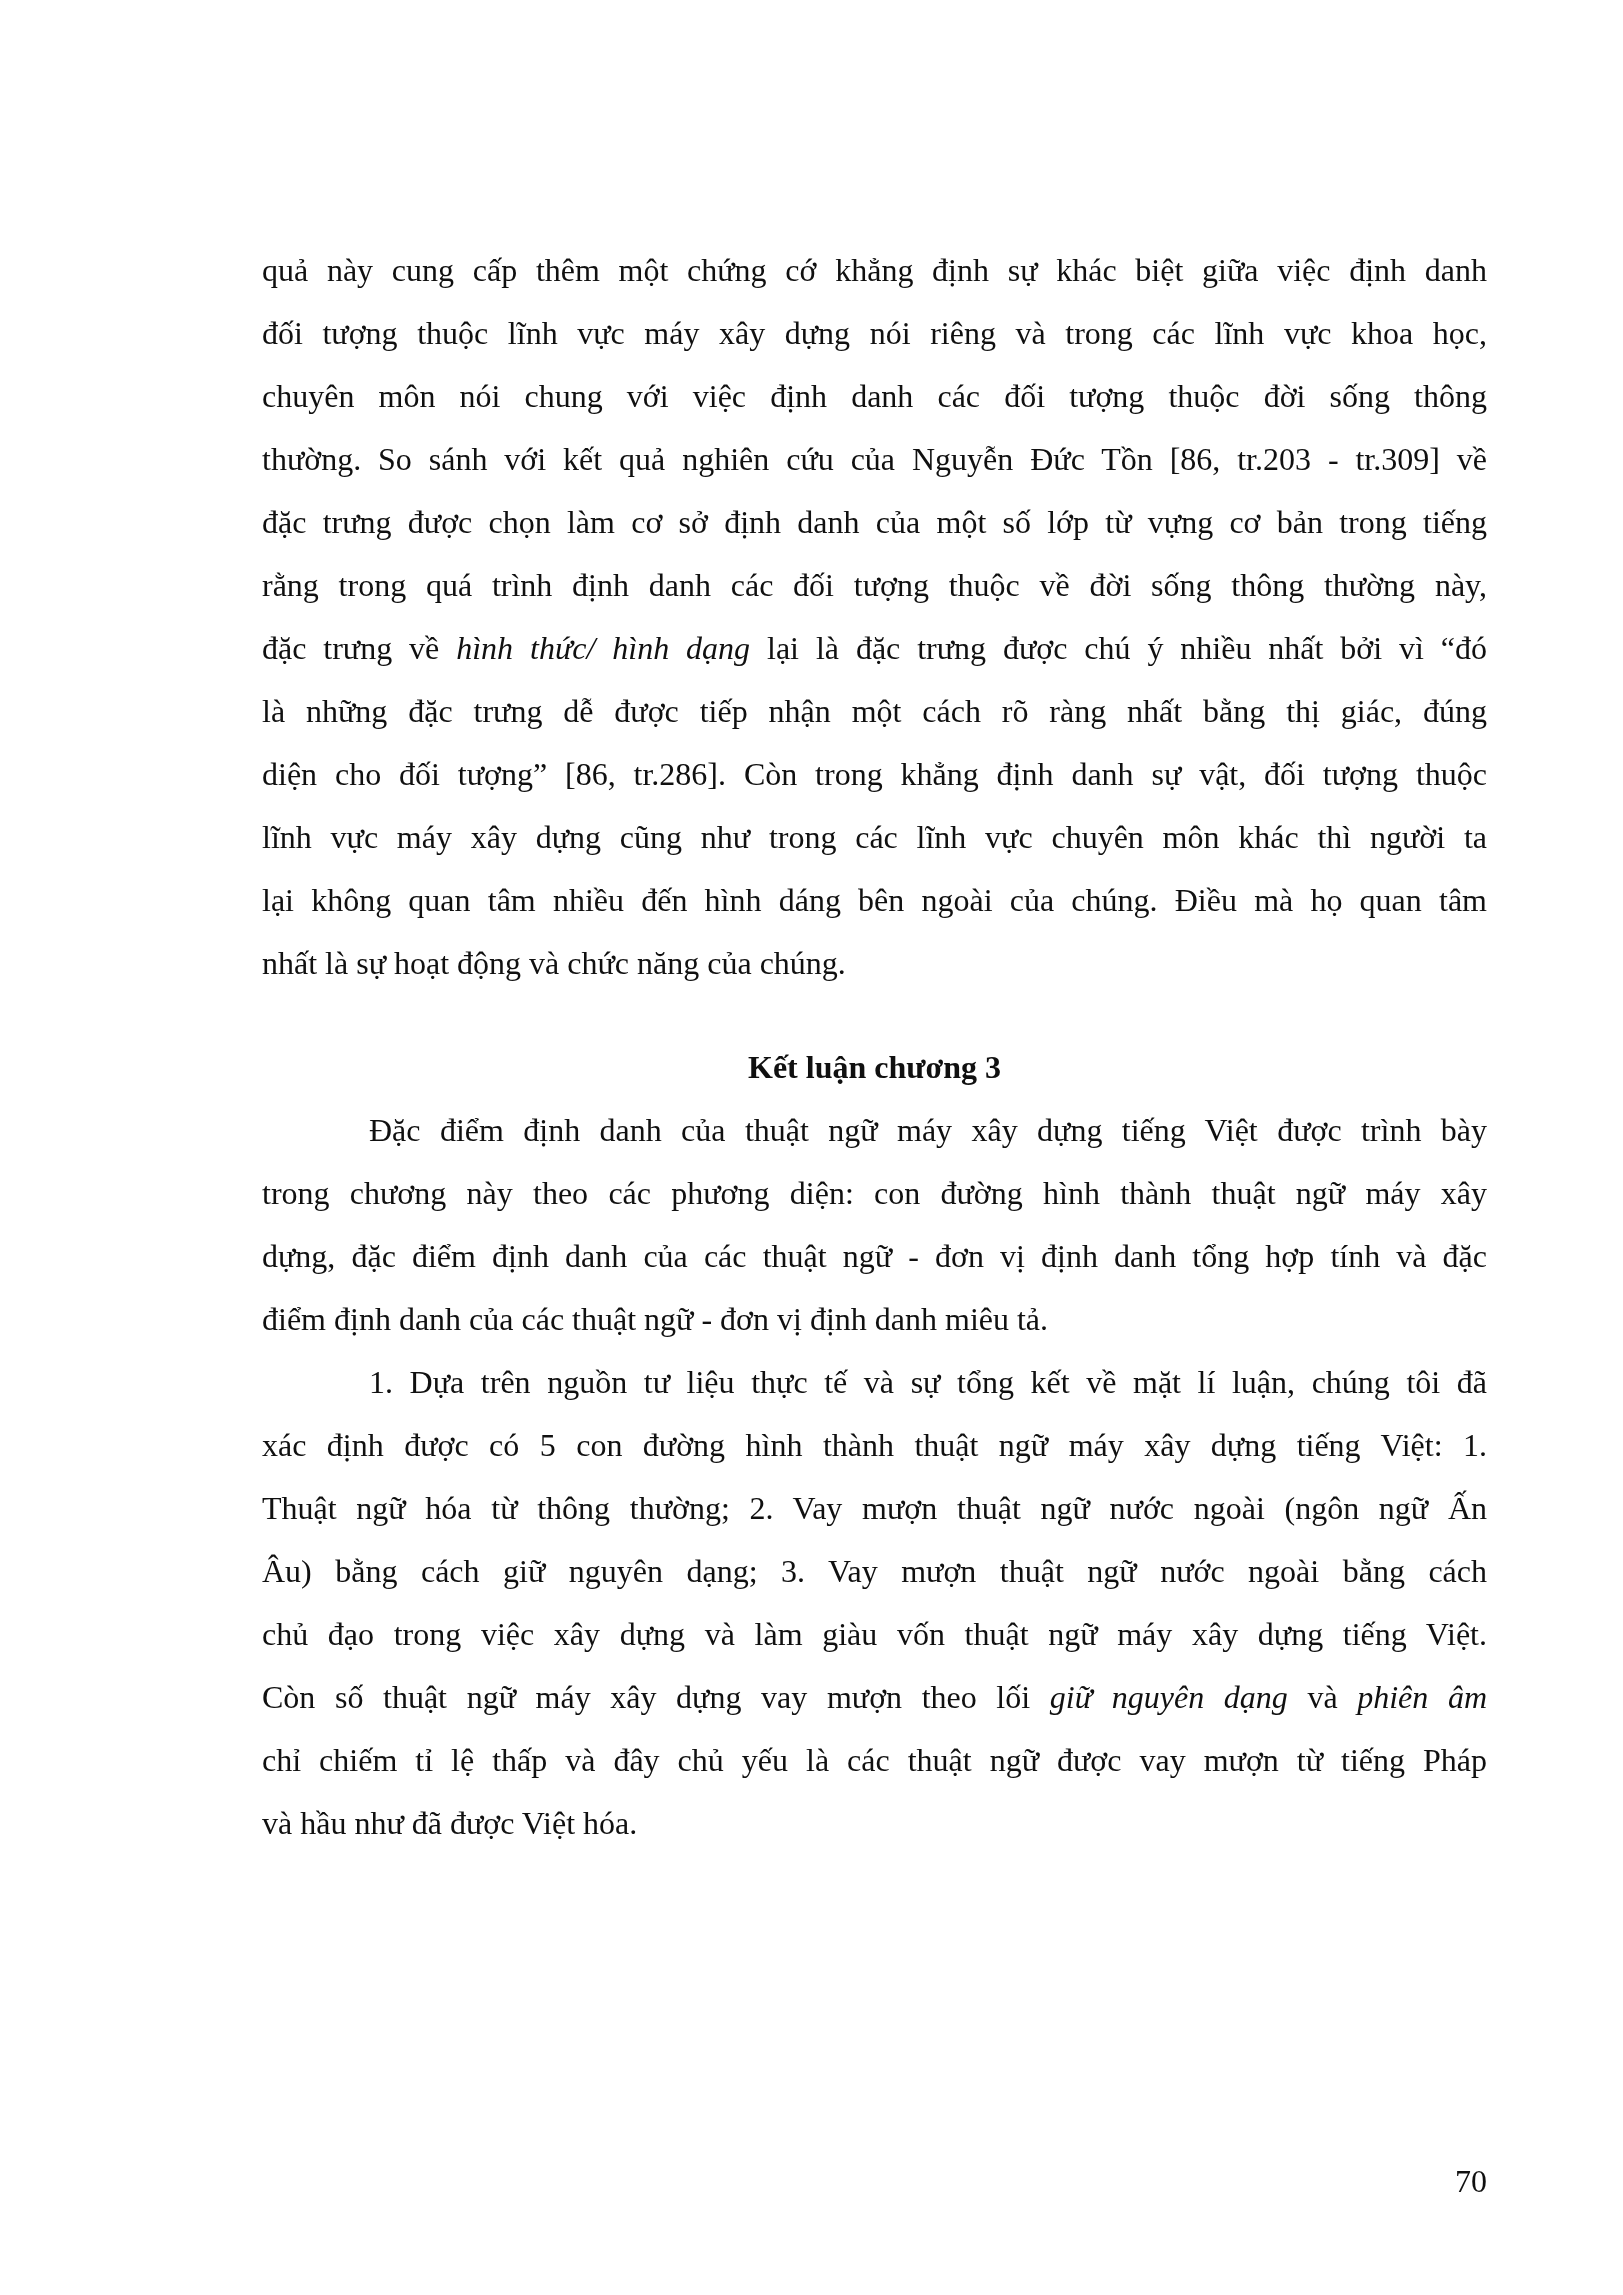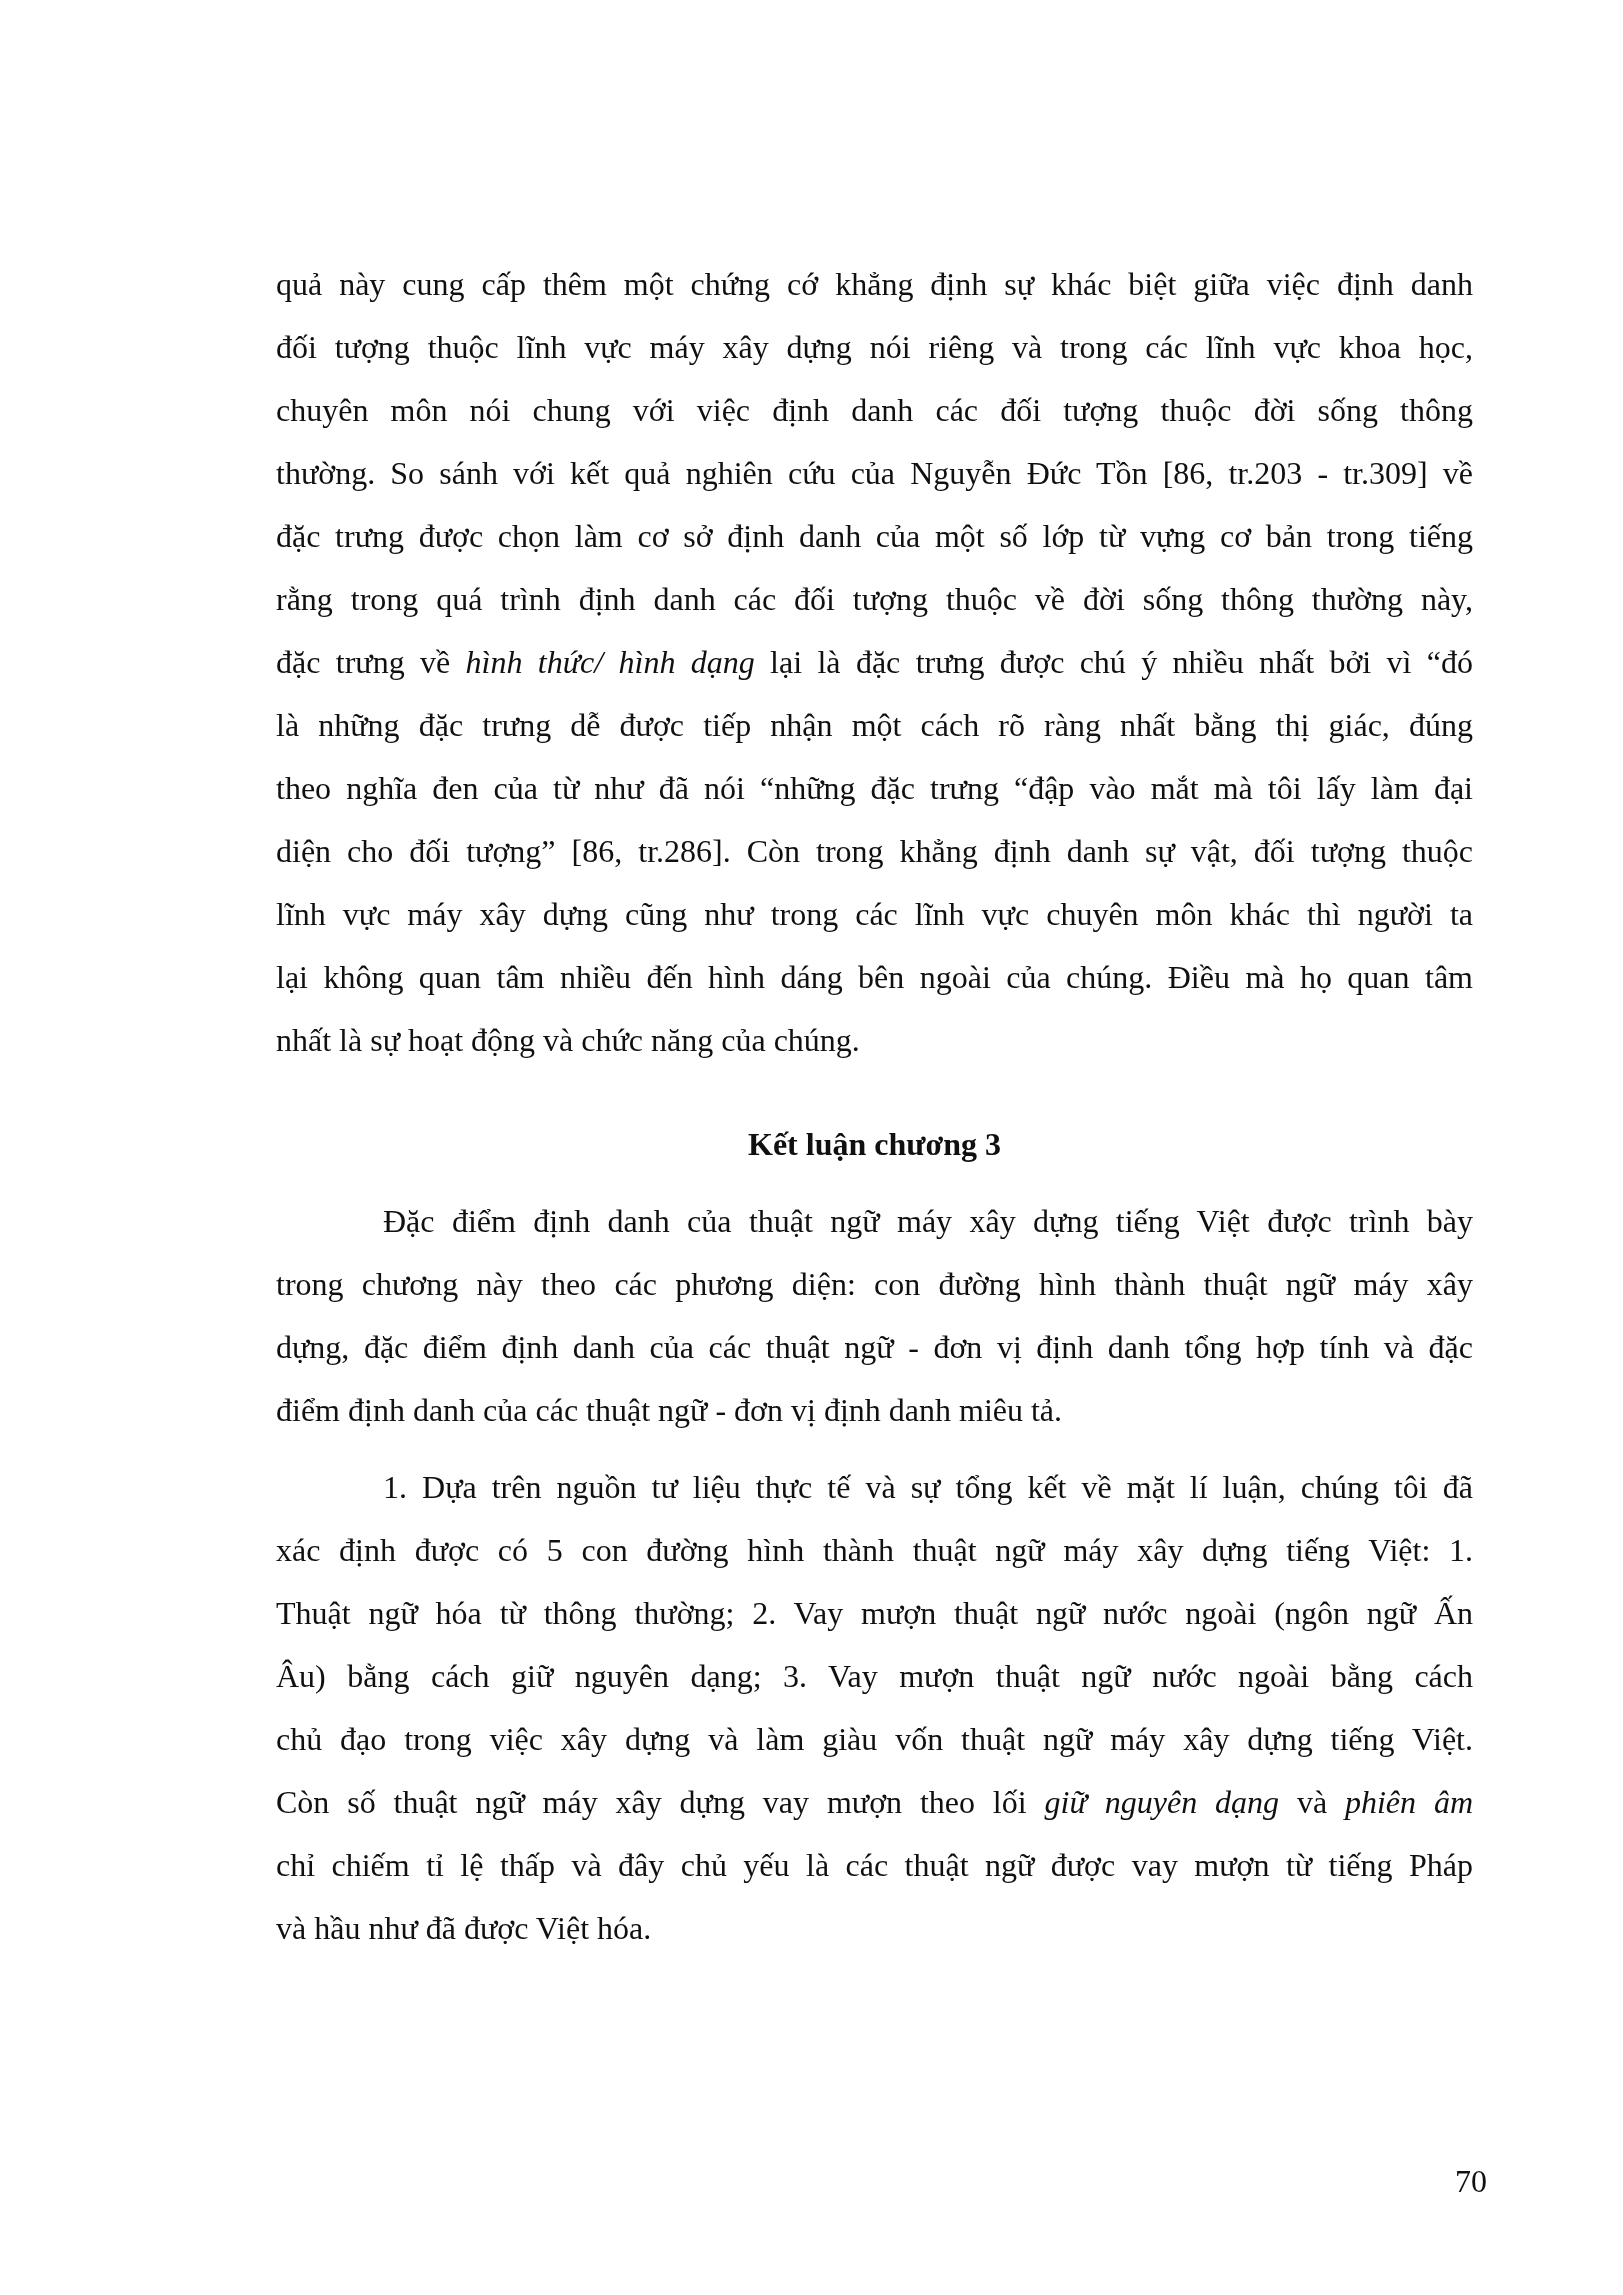--- a/index.html
+++ b/index.html
@@ -17,21 +17,21 @@
     overflow: hidden;
   }
   .textblock {
     position: absolute;
     left: 262px;
     top: 239px;
     width: 1225px;
     font-size: 32px;
     line-height: 63px;
   }
-  .para { margin: 14px; }
+  .para { margin: 0; }
   .line {
     text-align: justify;
     text-align-last: justify;
     -moz-text-align-last: justify;
     min-height: 63px;
   }
   .line.last {
     text-align-last: left;
     -moz-text-align-last: left;
   }
@@ -63,21 +63,20 @@
   <div class="textblock">
       <div class="para">
         <div class="line"><span>quả này cung cấp thêm một chứng cớ khẳng định sự khác biệt giữa việc định danh</span></div>
         <div class="line"><span>đối tượng thuộc lĩnh vực máy xây dựng nói riêng và trong các lĩnh vực khoa học,</span></div>
         <div class="line"><span>chuyên môn nói chung với việc định danh các đối tượng thuộc đời sống thông</span></div>
         <div class="line"><span>thường. So sánh với kết quả nghiên cứu của Nguyễn Đức Tồn [86, tr.203 - tr.309] về</span></div>
         <div class="line"><span>đặc trưng được chọn làm cơ sở định danh của một số lớp từ vựng cơ bản trong tiếng</span></div>
         <div class="line"><span>rằng trong quá trình định danh các đối tượng thuộc về đời sống thông thường này,</span></div>
         <div class="line"><span>đặc trưng về </span><span class="it">hình thức/ hình dạng</span><span> lại là đặc trưng được chú ý nhiều nhất bởi vì “đó</span></div>
         <div class="line"><span>là những đặc trưng dễ được tiếp nhận một cách rõ ràng nhất bằng thị giác, đúng</span></div>
-        <div class="line"><span>theo nghĩa đen của từ như đã nói “những đặc trưng “đập vào mắt mà tôi lấy làm đại</span></div>
         <div class="line"><span>diện cho đối tượng” [86, tr.286]. Còn trong khẳng định danh sự vật, đối tượng thuộc</span></div>
         <div class="line"><span>lĩnh vực máy xây dựng cũng như trong các lĩnh vực chuyên môn khác thì người ta</span></div>
         <div class="line"><span>lại không quan tâm nhiều đến hình dáng bên ngoài của chúng. Điều mà họ quan tâm</span></div>
         <div class="line last"><span>nhất là sự hoạt động và chức năng của chúng.</span></div>
       </div>
       <div class="heading">Kết luận chương 3</div>
       <div class="para">
         <div class="line indent"><span>Đặc điểm định danh của thuật ngữ máy xây dựng tiếng Việt được trình bày</span></div>
         <div class="line"><span>trong chương này theo các phương diện: con đường hình thành thuật ngữ máy xây</span></div>
         <div class="line"><span>dựng, đặc điểm định danh của các thuật ngữ - đơn vị định danh tổng hợp tính và đặc</span></div>

